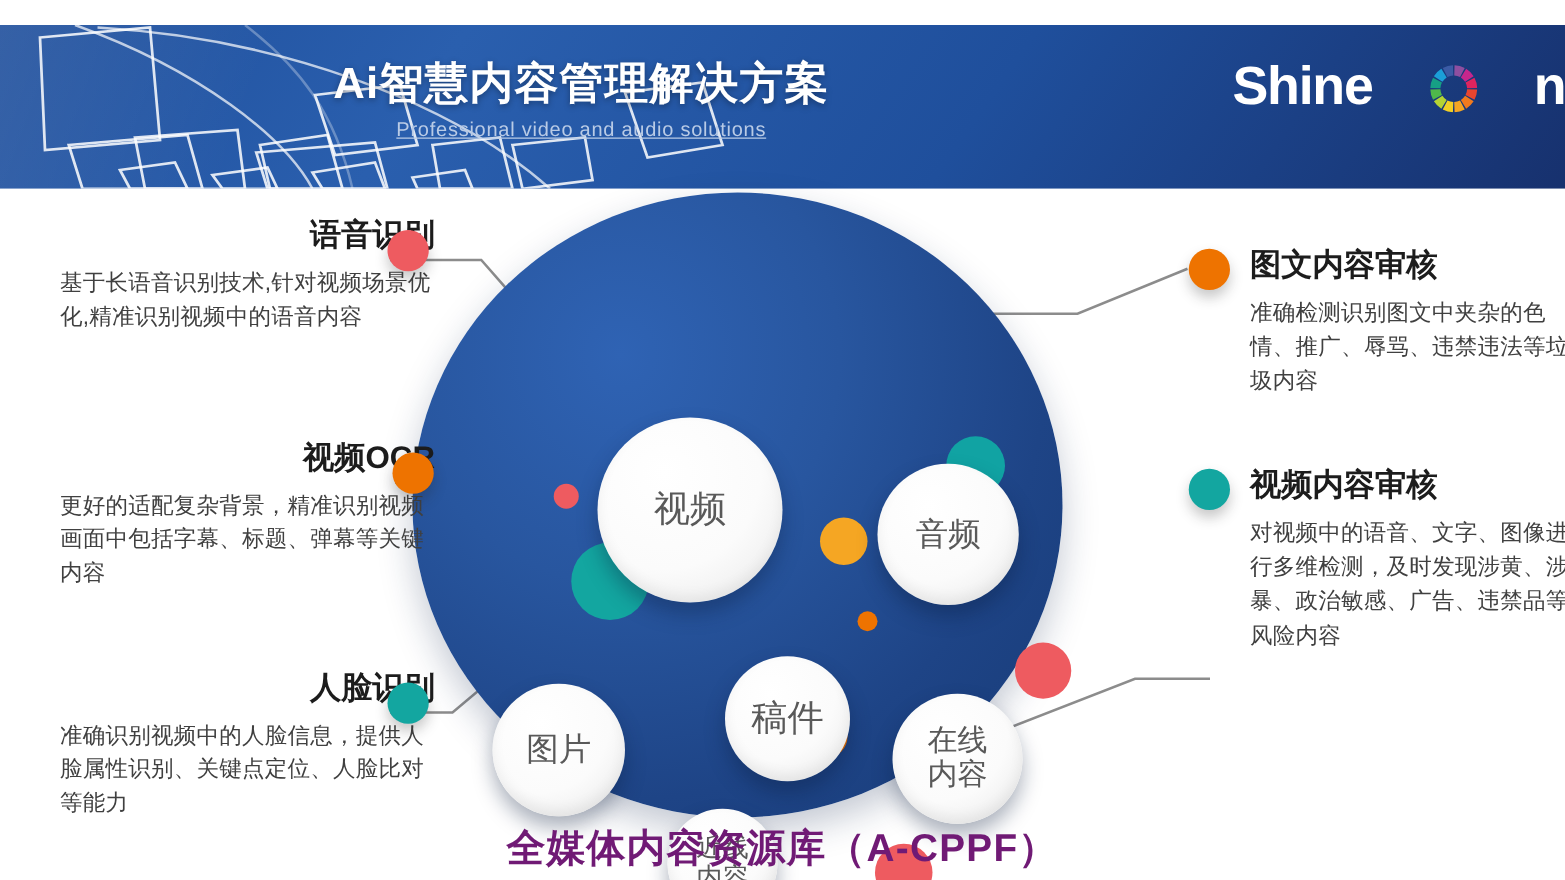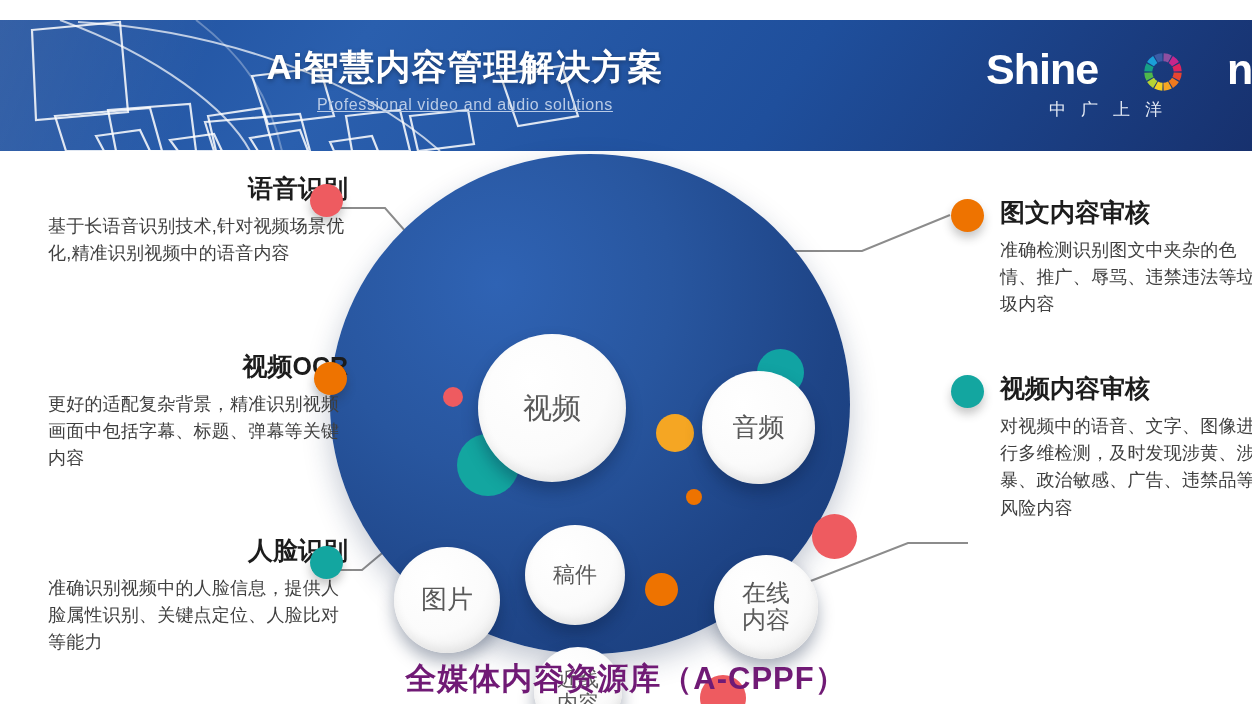--- a/index.html
+++ b/index.html
@@ -147,21 +147,20 @@
                 <path d="M6.31 27.28 A15.5 15.5 0 0 1 4.51 20.54" stroke="#4FB84B" stroke-linecap="butt"></path>
                 <path d="M4.51 19.46 A15.5 15.5 0 0 1 6.31 12.72" stroke="#16A085" stroke-linecap="butt"></path>
                 <path d="M6.86 11.79 A15.5 15.5 0 0 1 11.79 6.86" stroke="#1B9FD8" stroke-linecap="butt"></path>
                 <path d="M12.72 6.31 A15.5 15.5 0 0 1 19.46 4.51" stroke="#3B5BA5" stroke-linecap="butt"></path>
               </g>
           </svg>
         </span>
         <span>n</span>
         <span class="logo-reg">®</span>
       </div>
-      <div class="logo-cn">中广上洋</div>
     </div>
   </div>
 
   <div class="stage">
 
     <svg class="conn" viewBox="0 0 1252 573">
       <g stroke="#8c8c8c" stroke-width="2" fill="none">
         <path d="M312 57 L385 57 L428 106"></path>
         <path d="M316 235 L405 235"></path>
         <path d="M312 419 L362 419 L418 372"></path>
@@ -183,21 +182,21 @@
         <div class="dotb" style="left: 700px; top: 524px; width: 46px; height: 46px; background: rgb(238, 91, 96);"></div>
         <div class="bub" style="left: 478px; top: 183px; width: 148px; height: 148px; font-size: 29px;">
           <span style="white-space: pre-line;">视频</span>
         </div>
         <div class="bub" style="left: 702px; top: 220px; width: 113px; height: 113px; font-size: 26px;">
           <span style="white-space: pre-line;">音频</span>
         </div>
         <div class="bub" style="left: 394px; top: 396px; width: 106px; height: 106px; font-size: 26px;">
           <span style="white-space: pre-line;">图片</span>
         </div>
-        <div class="bub" style="left: 525px; top: 374px; width: 100px; height: 100px; font-size: 22px; justify-content: center;">
+        <div class="bub" style="left: 580px; top: 374px; width: 100px; height: 100px; font-size: 29px; justify-content: center;">
           <span style="white-space: pre-line;">稿件</span>
         </div>
         <div class="bub" style="left: 714px; top: 404px; width: 104px; height: 104px; font-size: 24px;">
           <span style="white-space: pre-line;">在线
 内容</span>
         </div>
         <div class="bub" style="left: 534px; top: 496px; width: 88px; height: 88px; font-size: 21px;">
           <span style="white-space: pre-line;">近线
 内容</span>
         </div>

